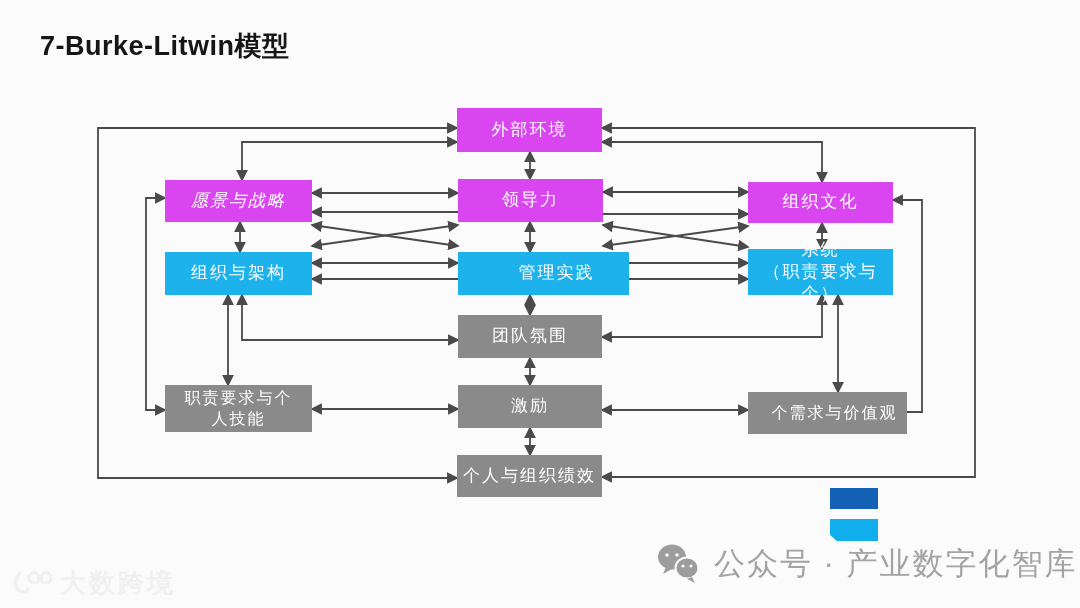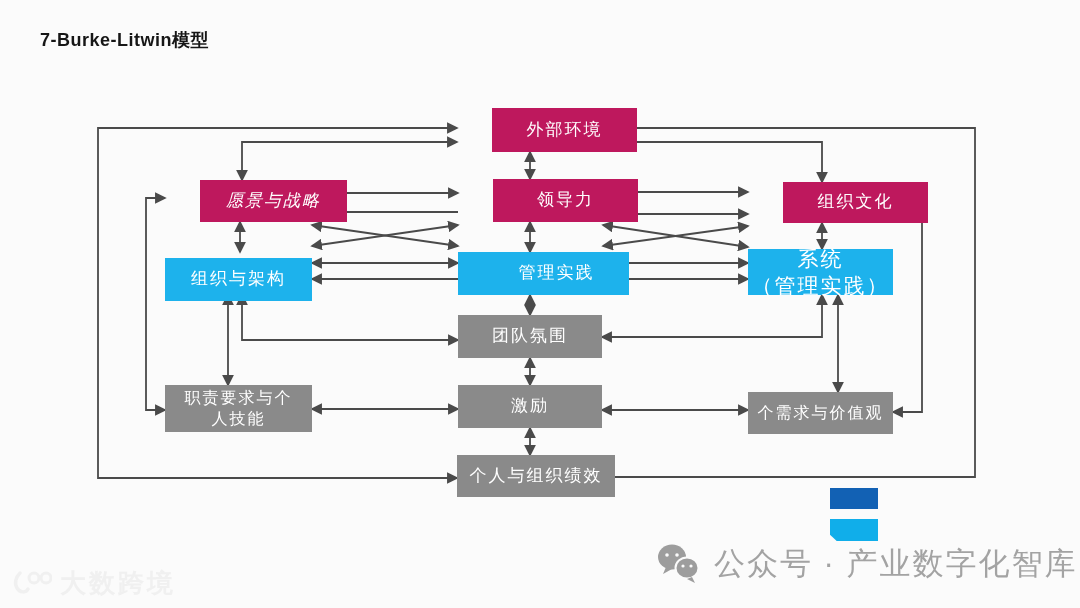--- a/index.html
+++ b/index.html
@@ -1,47 +1,47 @@
 <!DOCTYPE html>
 <html><head>
 <meta charset="utf-8">
 <style>
   html,body{margin:0;padding:0;}
   body{background:#e9e9e9;font-family:"Liberation Sans","DejaVu Sans",sans-serif;}
   .stage{
     position:relative;width:1080px;height:608px;background:#fbfbfb;overflow:hidden;
   }
   .page-title{
-    position:absolute;left:40px;top:28px;font-size:18px;font-weight:bold;color:#161616;
+    position:absolute;left:40px;top:28px;font-size:27px;font-weight:bold;color:#161616;
     letter-spacing:0.5px;
   }
   .arrow-layer{position:absolute;left:0;top:0;width:1080px;height:608px;}
   .node{
     position:absolute;display:flex;flex-direction:column;align-items:center;justify-content:center;
     color:#ffffff;text-align:center;letter-spacing:2px;line-height:1.3;
   }
-  .node.dark{background:#be185d;margin-left:35px;}
+  .node.dark{background:#d946ef;}
   .node.light{background:#1db2ec;}
   .node.gray{background:#8a8a8a;}
   .fs17{font-size:17px;}
   .fs16{font-size:16px;}
-  .fs15{font-size:21px;}
+  .fs15{font-size:17px;}
   
   .n-ext{left:457px;top:108px;width:145px;height:44px;}
   .n-vision{left:165px;top:180px;width:147px;height:42px;font-style:italic;}
   .n-lead{left:458px;top:179px;width:145px;height:43px;}
   .n-culture{left:748px;top:182px;width:145px;height:41px;}
-  .n-structure{left:165px;top:252px;width:147px;height:43px;margin-top:6px;}
+  .n-structure{left:165px;top:252px;width:147px;height:43px;}
   .n-mgmt{left:458px;top:252px;width:145px;height:43px;padding-left:26px;}
   .n-systems{left:748px;top:249px;width:145px;height:46px;}
   .n-climate{left:458px;top:315px;width:144px;height:43px;align-items:center;}
   .n-tasks{left:165px;top:385px;width:147px;height:47px;}
   .n-motivation{left:458px;top:385px;width:144px;height:43px;justify-content:center;}
-  .n-needs{left:748px;top:392px;width:145px;height:42px;}
-  .n-perf{left:457px;top:455px;width:158px;height:42px;}
+  .n-needs{left:748px;top:392px;width:145px;height:42px;padding-left:14px;}
+  .n-perf{left:457px;top:455px;width:145px;height:42px;}
   
   .swatch{position:absolute;width:48px;}
   .swatch.dark{left:830px;top:488px;height:21px;background:#1261b4;}
   .swatch.light{left:830px;top:519px;height:22px;background:#10aeea;
     clip-path:polygon(0 0,100% 0,100% 100%,14% 100%,0 72%);}
   
   .watermark{
     position:absolute;left:656px;top:542px;display:flex;align-items:center;gap:12px;
     color:#a3a3a3;
   }
@@ -124,21 +124,21 @@
     <span>组织文化</span>
   </div>
   <div class="node light fs17 n-structure">
     <span>组织与架构</span>
   </div>
   <div class="node light fs17 n-mgmt">
     <span>管理实践</span>
   </div>
   <div class="node light fs15 n-systems">
     <span>系统</span>
-    <span>（管理实践）</span>
+    <span>（职责要求与个）</span>
   </div>
   <div class="node gray fs17 n-climate">
     <span>团队氛围</span>
   </div>
   <div class="node gray fs16 n-tasks">
     <span>职责要求与个</span>
     <span>人技能</span>
   </div>
   <div class="node gray fs17 n-motivation">
     <span>激励</span>

